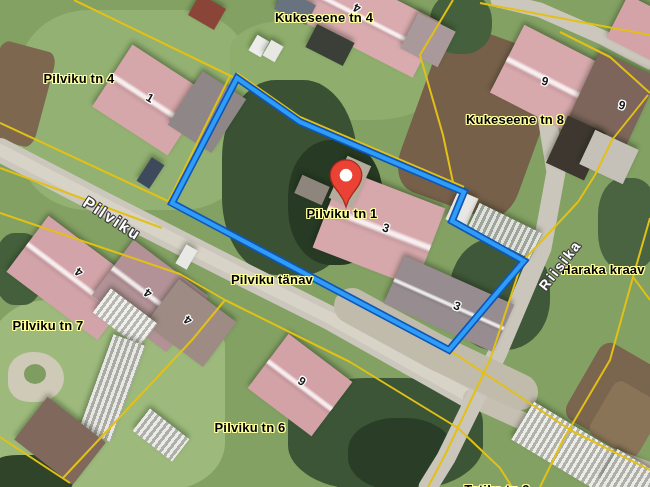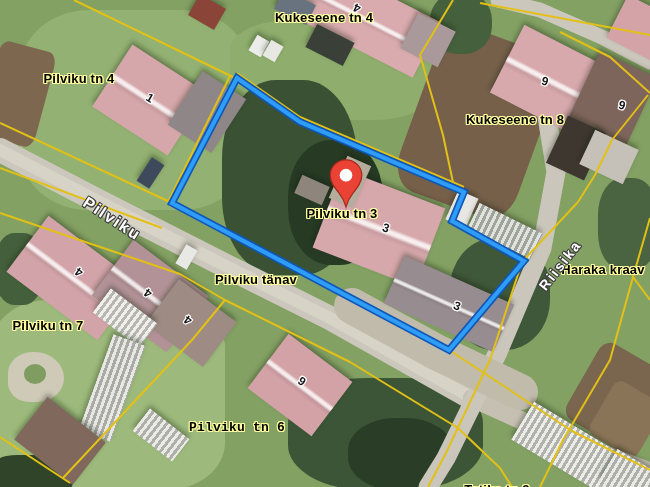--- a/index.html
+++ b/index.html
@@ -122,24 +122,24 @@
       <div class="bnum" style="left: 457px; top: 306px; transform: translate(-50%, -50%) rotate(22deg);">3</div>
       <div class="bnum" style="left: 79px; top: 272px; transform: translate(-50%, -50%) rotate(215deg);">4</div>
       <div class="bnum" style="left: 148px; top: 293px; transform: translate(-50%, -50%) rotate(215deg);">4</div>
       <div class="bnum" style="left: 188px; top: 320px; transform: translate(-50%, -50%) rotate(215deg);">4</div>
       <div class="bnum" style="left: 302px; top: 381px; transform: translate(-50%, -50%) rotate(215deg);">6</div>
     </div>
   <div id="labels">
       <div class="addr" style="left: 324px; top: 17px;">Kukeseene tn 4</div>
       <div class="addr" style="left: 79px; top: 78px;">Pilviku tn 4</div>
       <div class="addr" style="left: 515px; top: 119px;">Kukeseene tn 8</div>
-      <div class="addr" style="left: 342px; top: 213px;">Pilviku tn 3</div>
-      <div class="addr" style="left: 256px; top: 279px; text-align: center;">Pilviku tänav</div>
+      <div class="addr" style="left: 342px; top: 213px;">Pilviku tn 1</div>
+      <div class="addr" style="left: 272px; top: 279px; text-align: center;">Pilviku tänav</div>
       <div class="addr" style="left: 48px; top: 325px;">Pilviku tn 7</div>
-      <div class="addr" style="left: 237px; top: 427px; font-family: Liberation Mono, monospace;">Pilviku tn 6</div>
+      <div class="addr" style="left: 250px; top: 427px;">Pilviku tn 6</div>
       <div class="addr" style="left: 603px; top: 269px; text-align: right;">Haraka kraav</div>
       <div class="addr" style="left: 497px; top: 489px;">Tatika tn 2</div>
       <div class="street" style="left: 112px; top: 219px; font-size: 16px; transform: translate(-50%, -50%) rotate(33deg);">Pilviku</div>
       <div class="street" style="left: 560px; top: 265px; font-size: 14px; transform: translate(-50%, -50%) rotate(-52deg);">Riisika</div>
     </div>
   <svg id="marker" viewBox="0 0 40 56">
     <path d="M20 2 C29.5 2 37 9.4 37 18.6 C37 25.5 33 30.8 27.5 37.8 C24 42.2 21.5 46.8 20 52.5 C18.5 46.8 16 42.2 12.5 37.8 C7 30.8 3 25.5 3 18.6 C3 9.4 10.5 2 20 2 Z" fill="#ea4335" stroke="#a8291c" stroke-width="1.4"></path>
     <circle cx="20" cy="18.5" r="6.8" fill="#ffffff"></circle>
   </svg>
 </div>

